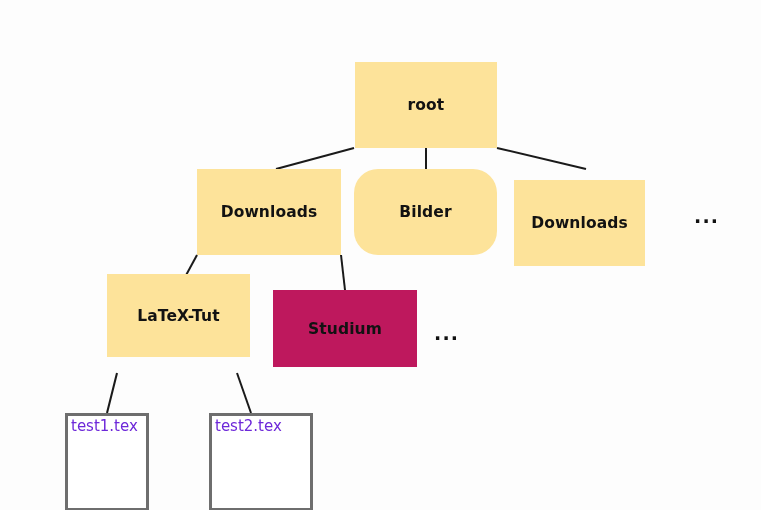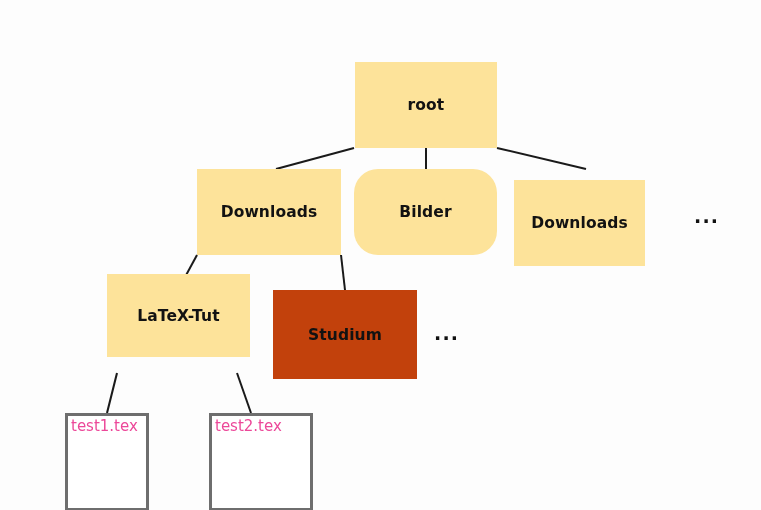--- a/index.html
+++ b/index.html
@@ -46,21 +46,21 @@
   }
   .node.file {
     background: #ffffff;
     border: 3px solid #6e6e6e;
     display: block;
   }
   .node.file .label {
     display: block;
     font-weight: normal;
     font-size: 15px;
-    color: #ec4899;
+    color: #6d28d9;
     white-space: nowrap;
     padding: 1px 0 0 3px;
     line-height: 1.25;
   }
   .ellipsis {
     position: absolute;
     font-weight: bold;
     font-size: 19px;
     color: #111111;
     letter-spacing: 1.2px;
@@ -92,21 +92,21 @@
       </div>
       <div class="node folder" style="left: 354px; top: 125px; width: 143px; height: 86px; background: rgb(253, 227, 154); border-radius: 24px;">
         <span class="label">Bilder</span>
       </div>
       <div class="node folder" style="left: 514px; top: 136px; width: 131px; height: 86px; background: rgb(253, 227, 154);">
         <span class="label">Downloads</span>
       </div>
       <div class="node folder" style="left: 107px; top: 230px; width: 143px; height: 83px; background: rgb(253, 227, 154);">
         <span class="label">LaTeX-Tut</span>
       </div>
-      <div class="node folder" style="left: 273px; top: 246px; width: 144px; height: 89px; background: #c2410c;">
+      <div class="node folder" style="left: 273px; top: 246px; width: 144px; height: 77px; background: #be185d;">
         <span class="label">Studium</span>
       </div>
       <div class="node file" style="left: 65px; top: 369px; width: 84px; height: 98px; background: rgb(255, 255, 255); border-color: rgb(110, 110, 110);">
         <span class="label">test1.tex</span>
       </div>
       <div class="node file" style="left: 209px; top: 369px; width: 104px; height: 98px; background: rgb(255, 255, 255); border-color: rgb(110, 110, 110);">
         <span class="label">test2.tex</span>
       </div>
     </div>
   <div id="ellipsis-layer">

